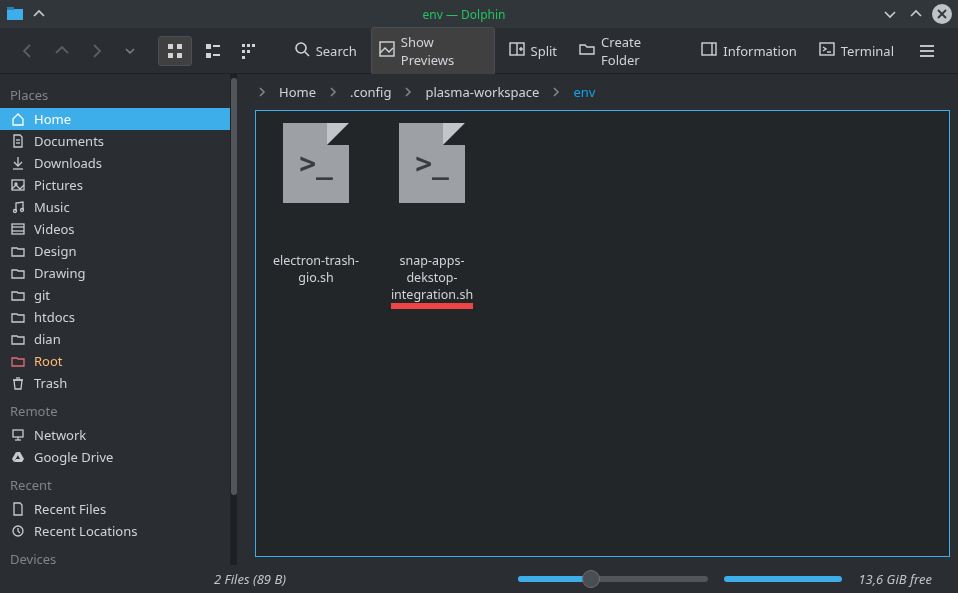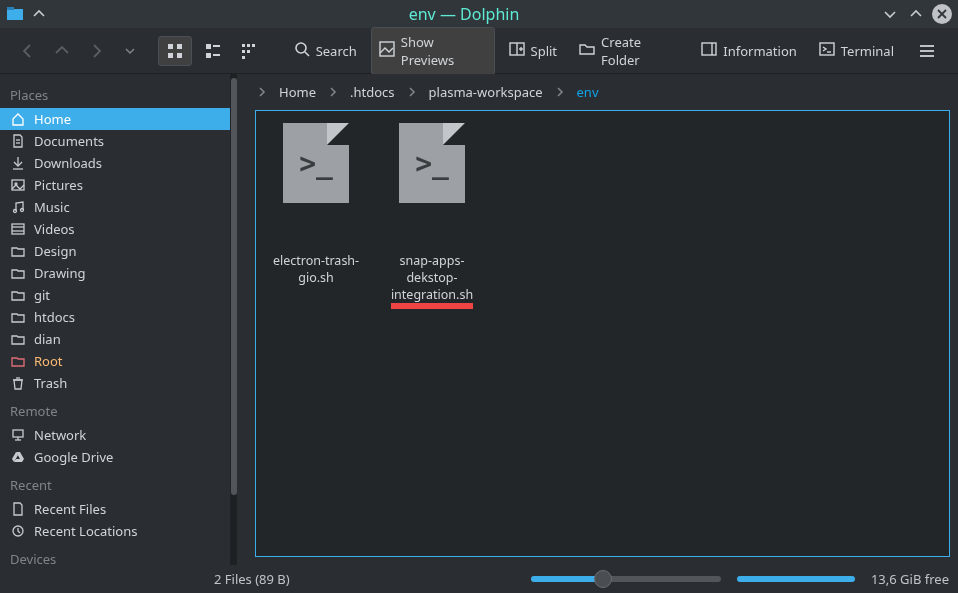--- a/index.html
+++ b/index.html
@@ -17,21 +17,21 @@
   .titlebar {
     height: 28px;
     background: #31363b;
     display: flex;
     align-items: center;
     padding: 0 6px;
     gap: 6px;
   }
   .titlebar .app-icon { width: 18px; height: 18px; display:flex; align-items:center; justify-content:center;}
   .titlebar .pin-icon { width: 18px; height: 18px; display:flex;align-items:center;justify-content:center;color:#c7cbcf;}
-  .titlebar .title { flex:1; text-align:center; color:#5eead4; font-size:16px;}
+  .titlebar .title { flex:1; text-align:center; color:#22c55e; font-size:12px;}
   .titlebar .win-btn { width:20px; height:20px; display:flex; align-items:center; justify-content:center; color:#c7cbcf;}
   .titlebar .close-circle { width:20px; height:20px; border-radius:50%; background:#bfc3c7; display:flex; align-items:center; justify-content:center;}
   .titlebar .close-circle svg { stroke:#31363b; }
 
   .toolbar {
     height: 46px;
     background: #2a2e32;
     border-bottom: 1px solid #1e2124;
     display: flex;
     align-items: center;
@@ -70,21 +70,21 @@
 
   .file-area-wrap { flex:1; padding:0 8px 8px 18px;}
   .file-area { width:100%; height:100%; border:1px solid #3daee9; background:#232629; display:flex; align-content:flex-start; flex-wrap:wrap; padding:12px 2px; gap:0;}
   .file-item { width:116px; display:flex; flex-direction:column; align-items:center; gap:4px;}
   .file-thumb { width:66px; height:80px; background:#9da0a4; position:relative; display:flex; align-items:center; justify-content:center;}
   .file-thumb::before { content:""; position:absolute; top:0; right:0; width:22px; height:22px; background:linear-gradient(135deg, transparent 48%, #232629 52%), linear-gradient(135deg, #c2c5c9 48%, transparent 52%);}
   .file-thumb .term { color:#3a3d40; font-family:monospace; font-size:28px; font-weight:bold;}
   .file-label { text-align:center; font-size:12.5px; line-height:1.35; color:#d0d4d8; max-width:110px;margin-top:46px;}
   .file-label.selected .lastline { border-bottom:6px solid #ef4444;}
 
-  .statusbar { height:28px; display:flex; align-items:center; padding:0 9px 0 18px; gap:16px; color:#c0c4c8; font-size:13px; margin-left:196px;}
+  .statusbar { height:28px; display:flex; align-items:center; padding:0 26px 0 18px; gap:16px; color:#c0c4c8; font-size:13px; margin-left:196px;font-style:italic;}
   .status-text { flex:0 0 auto; }
   .status-spacer { flex:1; }
   .zoom-slider { width:190px; height:6px; background:#52565a; border-radius:3px; position:relative;}
   .zoom-slider .fill { position:absolute; left:0; top:0; bottom:0; width:38%; background:#3daee9; border-radius:3px;}
   .zoom-slider .handle { position:absolute; left:38%; top:50%; width:18px; height:18px; background:#4a4e53; border:1px solid #6a6e73; border-radius:50%; transform:translate(-50%,-50%);}
   .disk-bar { width:118px; height:6px; background:#3daee9; border-radius:3px;}
   .disk-free { white-space:nowrap;}
 </style>
 </head>
 <body>
@@ -406,21 +406,21 @@
           <svg width="10" height="10" viewBox="0 0 10 10" fill="none" stroke="currentColor" stroke-width="1.6">
             <polyline points="3,1 7,5 3,9"></polyline>
           </svg>
         </span>
       <span class="crumb">Home</span>
       <span class="crumb-sep">
           <svg width="10" height="10" viewBox="0 0 10 10" fill="none" stroke="currentColor" stroke-width="1.6">
             <polyline points="3,1 7,5 3,9"></polyline>
           </svg>
         </span>
-      <span class="crumb">.htdocs</span>
+      <span class="crumb">.config</span>
       <span class="crumb-sep">
           <svg width="10" height="10" viewBox="0 0 10 10" fill="none" stroke="currentColor" stroke-width="1.6">
             <polyline points="3,1 7,5 3,9"></polyline>
           </svg>
         </span>
       <span class="crumb">plasma-workspace</span>
       <span class="crumb-sep">
           <svg width="10" height="10" viewBox="0 0 10 10" fill="none" stroke="currentColor" stroke-width="1.6">
             <polyline points="3,1 7,5 3,9"></polyline>
           </svg>

